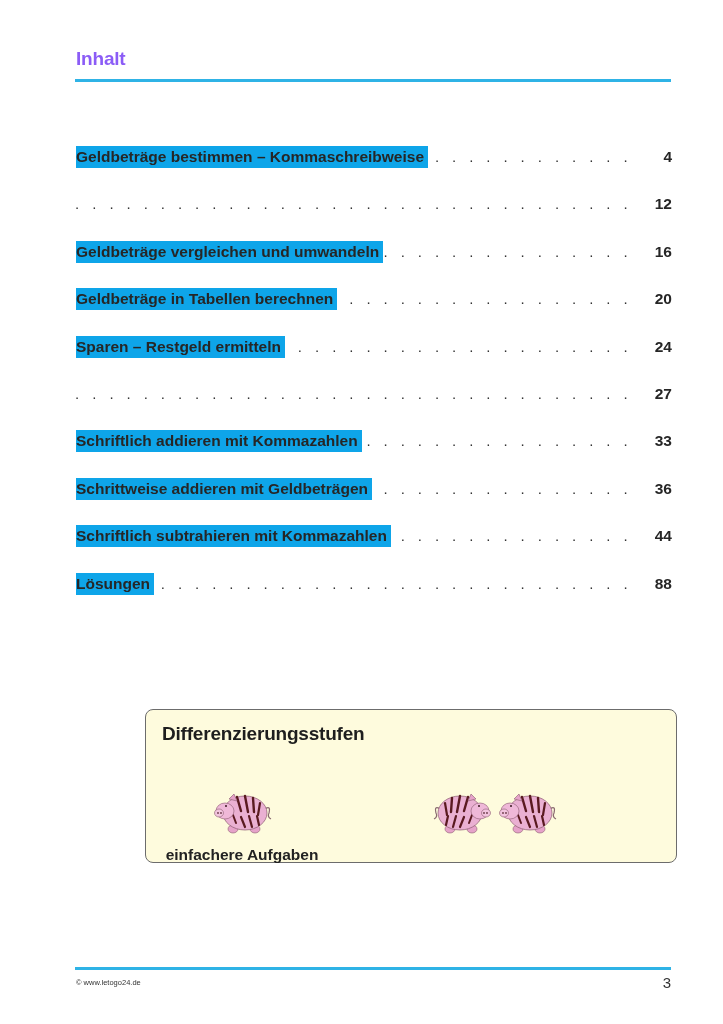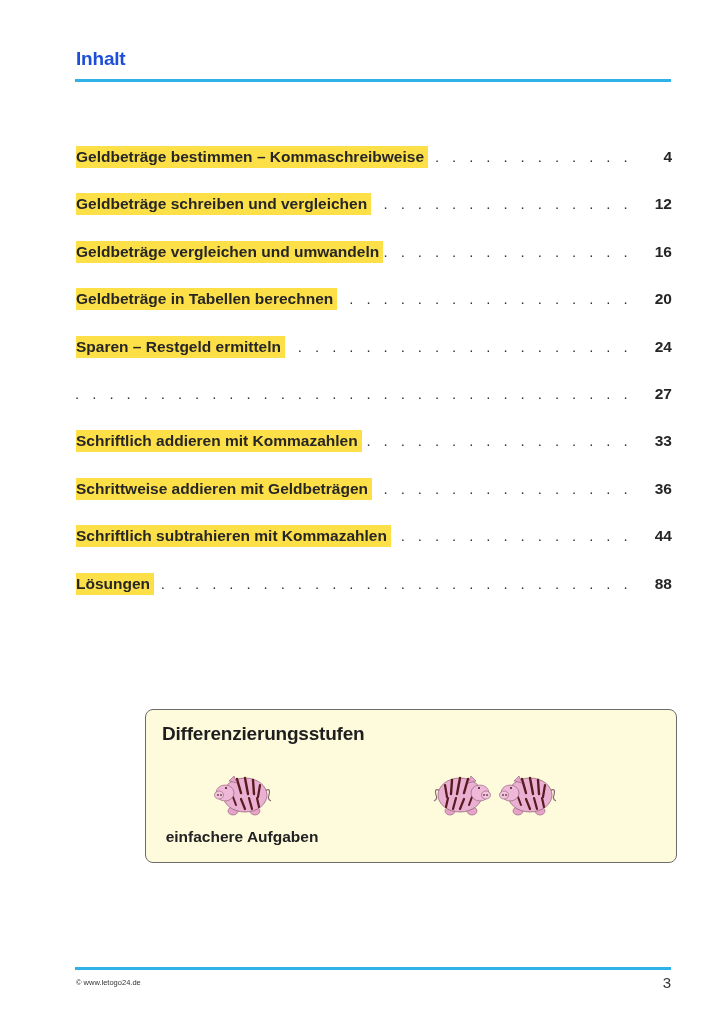--- a/index.html
+++ b/index.html
@@ -15,21 +15,21 @@
       font-family: "Liberation Sans", "DejaVu Sans", sans-serif;
       color: #1e1e1e;
     }
     .page-title {
       position: absolute;
       left: 76px;
       top: 48px;
       font-size: 19px;
       font-weight: bold;
       letter-spacing: -0.2px;
-      color: #1d4ed8;
+      color: #8b5cf6;
     }
     .rule-top {
       position: absolute;
       left: 75px;
       top: 79px;
       width: 596px;
       height: 3px;
       background: #2fb3e6;
     }
     .toc {
@@ -42,21 +42,21 @@
       position: relative;
       height: 47.4px;
       display: flex;
       align-items: flex-start;
       font-size: 15.5px;
       line-height: 22px;
       color: #262626;
     }
     .toc-title {
       white-space: nowrap;
-      background: #fde047;
+      background: #0ea5e9;
       padding-right: 4px;
       font-weight: 600;
     }
     .toc-dots {
       flex: 1;
       overflow: hidden;
       white-space: nowrap;
       letter-spacing: 4.4px;
       color: #333;
       font-size: 15px;
@@ -85,21 +85,21 @@
       position: absolute;
       left: 16px;
       top: 13px;
       font-size: 19px;
       font-weight: 600;
       color: #1e1e1e;
       letter-spacing: -0.2px;
     }
     .legend-item {
       position: absolute;
-      top: 58px;
+      top: 76px;
       text-align: center;
     }
     .legend-item.easy { left: 16px; width: 160px; }
     .legend-item.hard { left: 260px; width: 178px; }
     .pig-row {
       display: flex;
       justify-content: center;
       gap: 2px;
       height: 52px;
       align-items: center;
@@ -172,21 +172,20 @@
 <div class="page-title">Inhalt</div>
 <div class="rule-top"></div>
 
 <div class="toc">
   <div class="toc-row">
     <span class="toc-title">Geldbeträge bestimmen – Kommaschreibweise</span>
     <span class="toc-dots">. . . . . . . . . . . . . . . . . . . . . . . . . . . . . . . . . . . . . . . . . . . . . . . . .</span>
     <span class="toc-page">4</span>
   </div>
   <div class="toc-row">
-    <span class="toc-title">Geldbeträge schreiben und vergleichen</span>
     <span class="toc-dots">. . . . . . . . . . . . . . . . . . . . . . . . . . . . . . . . . . . . . . . . . . . . . . . . .</span>
     <span class="toc-page">12</span>
   </div>
   <div class="toc-row">
     <span class="toc-title">Geldbeträge vergleichen und umwandeln</span>
     <span class="toc-dots">. . . . . . . . . . . . . . . . . . . . . . . . . . . . . . . . . . . . . . . . . . . . . . . . .</span>
     <span class="toc-page">16</span>
   </div>
   <div class="toc-row">
     <span class="toc-title">Geldbeträge in Tabellen berechnen</span>

